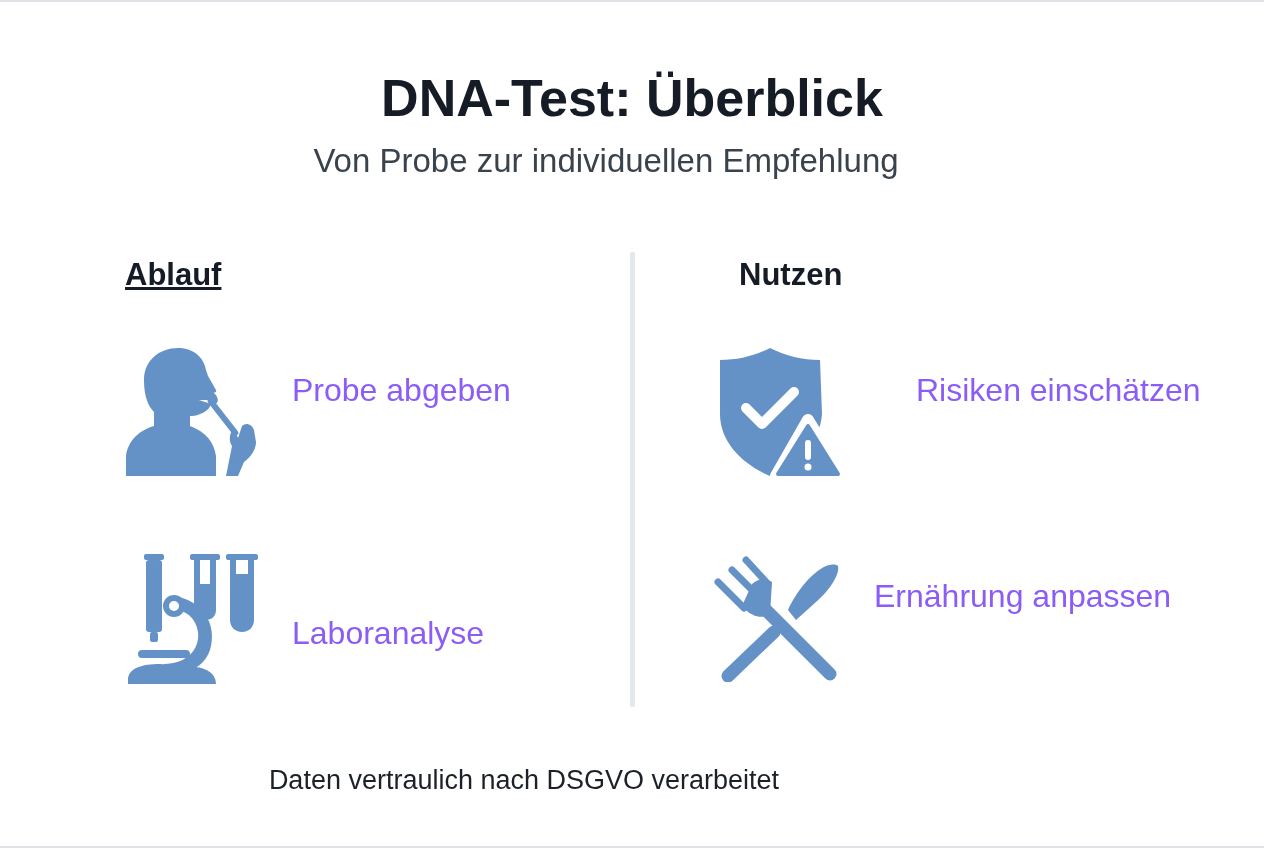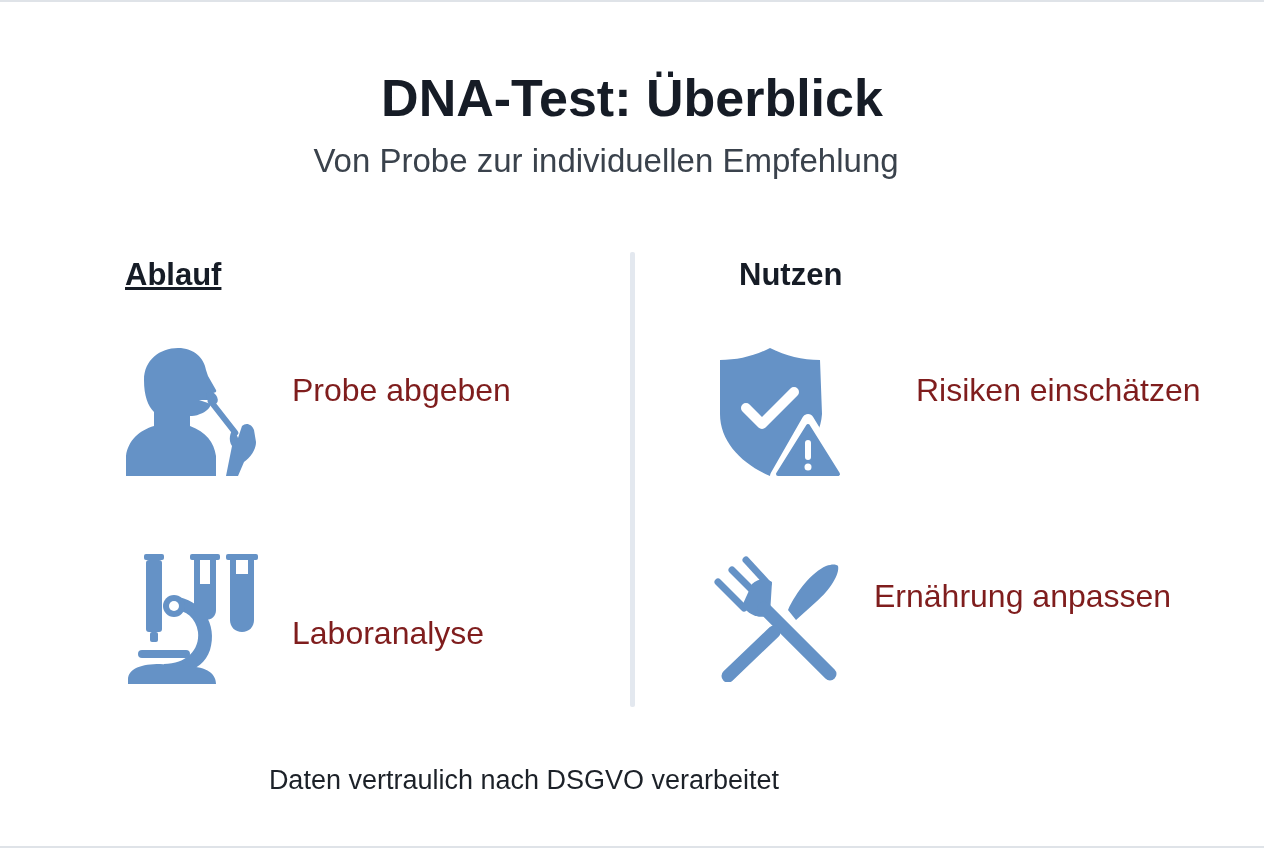--- a/index.html
+++ b/index.html
@@ -19,21 +19,21 @@
     font-size:33px; font-weight:400; color:#3a424c;
   }
   .section-head {
     position:absolute; font-size:31px; font-weight:700; color:#161c26;
   }
   .divider {
     position:absolute; left:630px; top:252px; width:5px; height:455px;
     background:#e3e8ef; border-radius:2px;
   }
   .item-label {
-    position:absolute; font-size:32px; font-weight:400; color:#7f1d1d;
+    position:absolute; font-size:32px; font-weight:400; color:#8b5cf6;
   }
   .icon { position:absolute; }
   .icon svg { display:block; }
   .footer {
     position:absolute; left:0; top:765px; width:1048px; text-align:center;
     font-size:27px; color:#1c2128;
   }
 </style>
 </head>
 <body>

